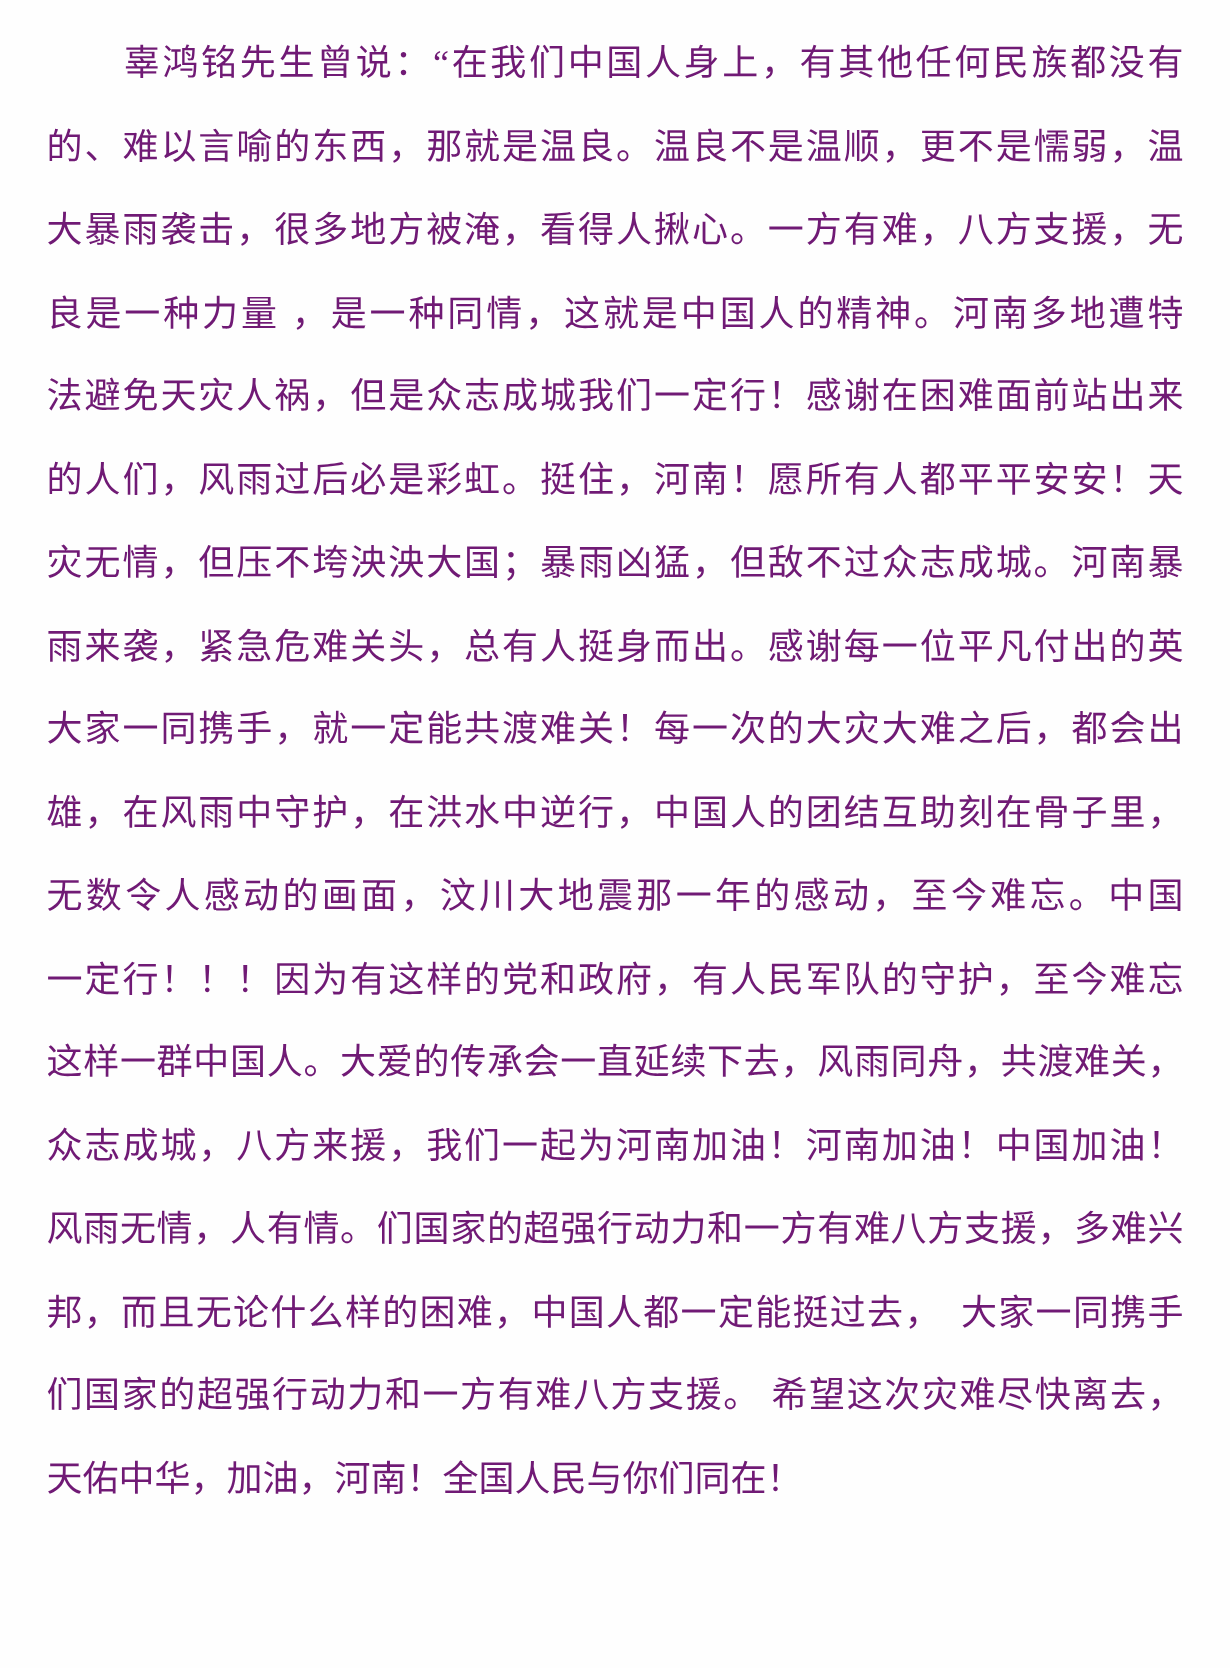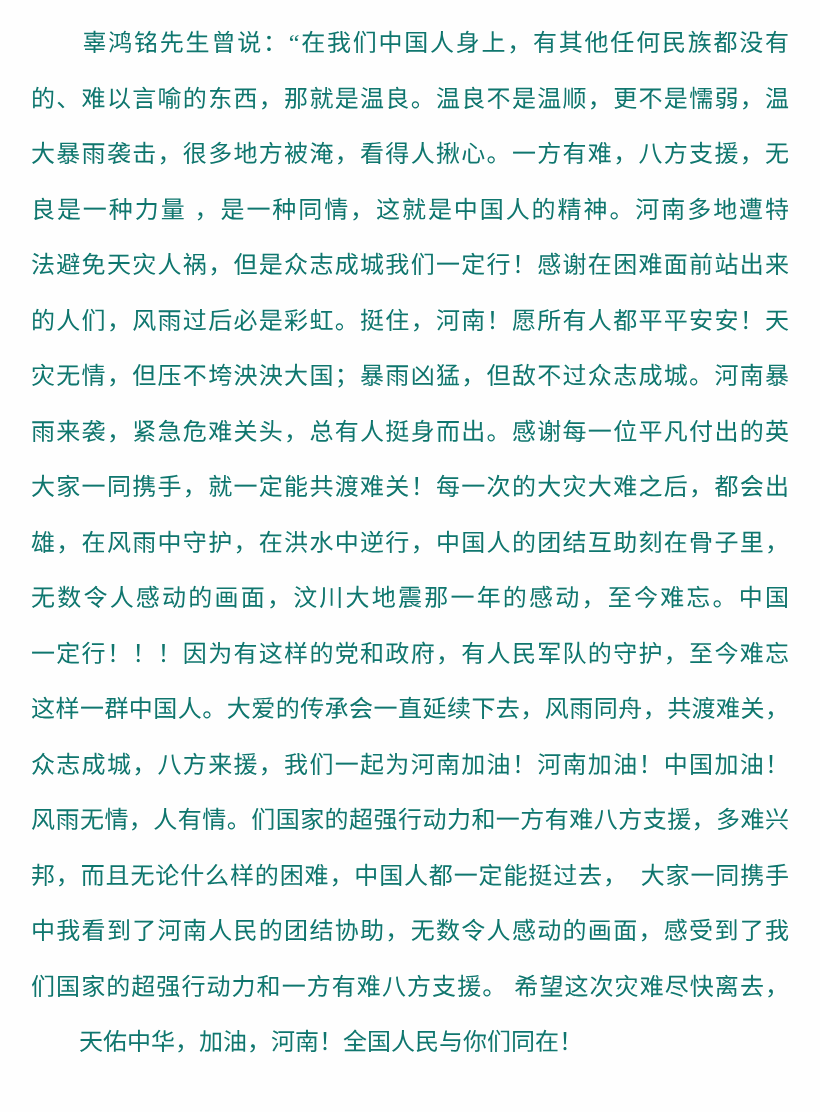--- a/index.html
+++ b/index.html
@@ -12,37 +12,36 @@
     width: 820px;
     height: 1112px;
     background: #fefefe;
     box-sizing: border-box;
     padding: 16px 31px 0 31px;
     overflow: hidden;
     font-family: "Liberation Serif", "DejaVu Serif", serif;
   }
   .doc {
     width: 758px;
-    color: #0f766e;
+    color: #701a75;
   }
   .line {
     font-size: 24px;
     line-height: 55.5px;
     height: 55.5px;
     white-space: pre-wrap;
     text-align: justify;
     text-align-last: justify;
     overflow: hidden;
     letter-spacing: 0;
     font-weight: 400;
   }
   .line.last {
     text-align: left;
     text-align-last: left;
-    margin-left: 48px;
   }
 </style>
 </head>
 <body>
 
 <div class="page">
   <div class="doc">
     <div class="line">　　辜鸿铭先生曾说：“在我们中国人身上，有其他任何民族都没有</div>
     <div class="line">的、难以言喻的东西，那就是温良。温良不是温顺，更不是懦弱，温</div>
     <div class="line">大暴雨袭击，很多地方被淹，看得人揪心。一方有难，八方支援，无</div>
@@ -52,17 +51,16 @@
     <div class="line">灾无情，但压不垮泱泱大国；暴雨凶猛，但敌不过众志成城。河南暴</div>
     <div class="line">雨来袭，紧急危难关头，总有人挺身而出。感谢每一位平凡付出的英</div>
     <div class="line">大家一同携手，就一定能共渡难关！每一次的大灾大难之后，都会出</div>
     <div class="line">雄，在风雨中守护，在洪水中逆行，中国人的团结互助刻在骨子里，</div>
     <div class="line">无数令人感动的画面，汶川大地震那一年的感动，至今难忘。中国</div>
     <div class="line">一定行！！！因为有这样的党和政府，有人民军队的守护，至今难忘</div>
     <div class="line">这样一群中国人。大爱的传承会一直延续下去，风雨同舟，共渡难关，</div>
     <div class="line">众志成城，八方来援，我们一起为河南加油！河南加油！中国加油！</div>
     <div class="line">风雨无情，人有情。们国家的超强行动力和一方有难八方支援，多难兴</div>
     <div class="line">邦，而且无论什么样的困难，中国人都一定能挺过去，　大家一同携手</div>
-    <div class="line">中我看到了河南人民的团结协助，无数令人感动的画面，感受到了我</div>
     <div class="line">们国家的超强行动力和一方有难八方支援。 希望这次灾难尽快离去，</div>
     <div class="line last">天佑中华，加油，河南！全国人民与你们同在！</div>
   </div>
 </div>
 
 </body></html>

